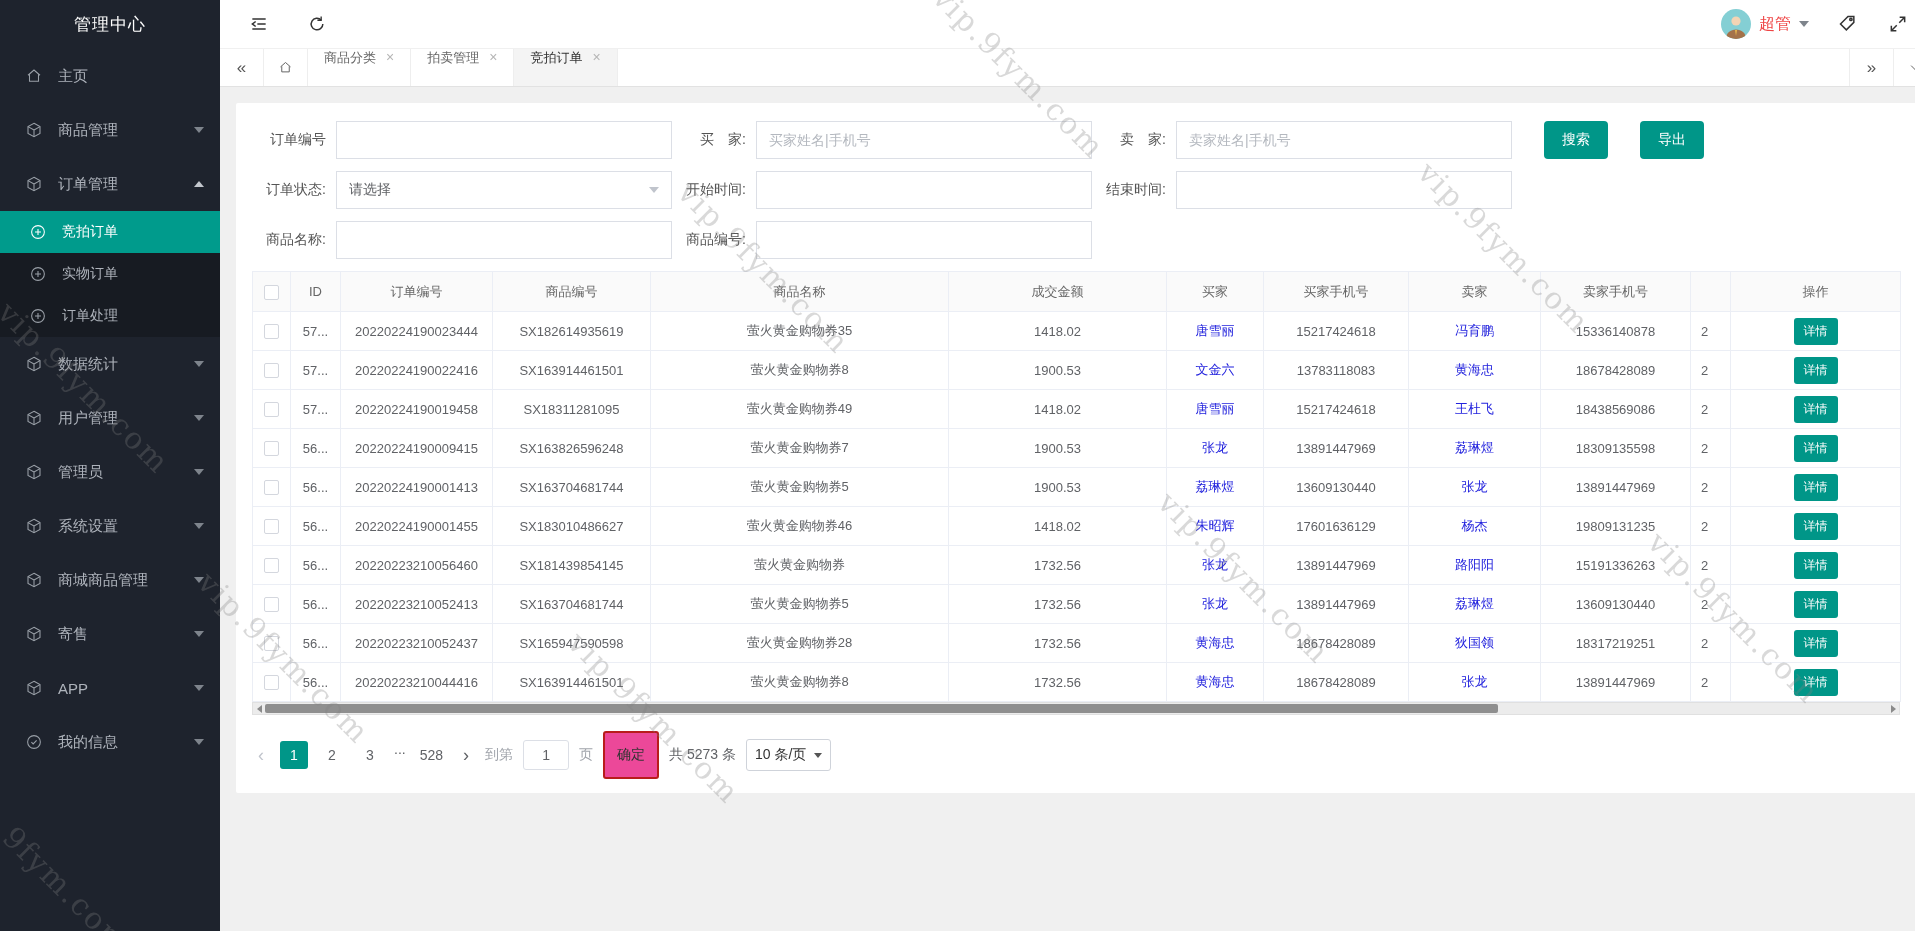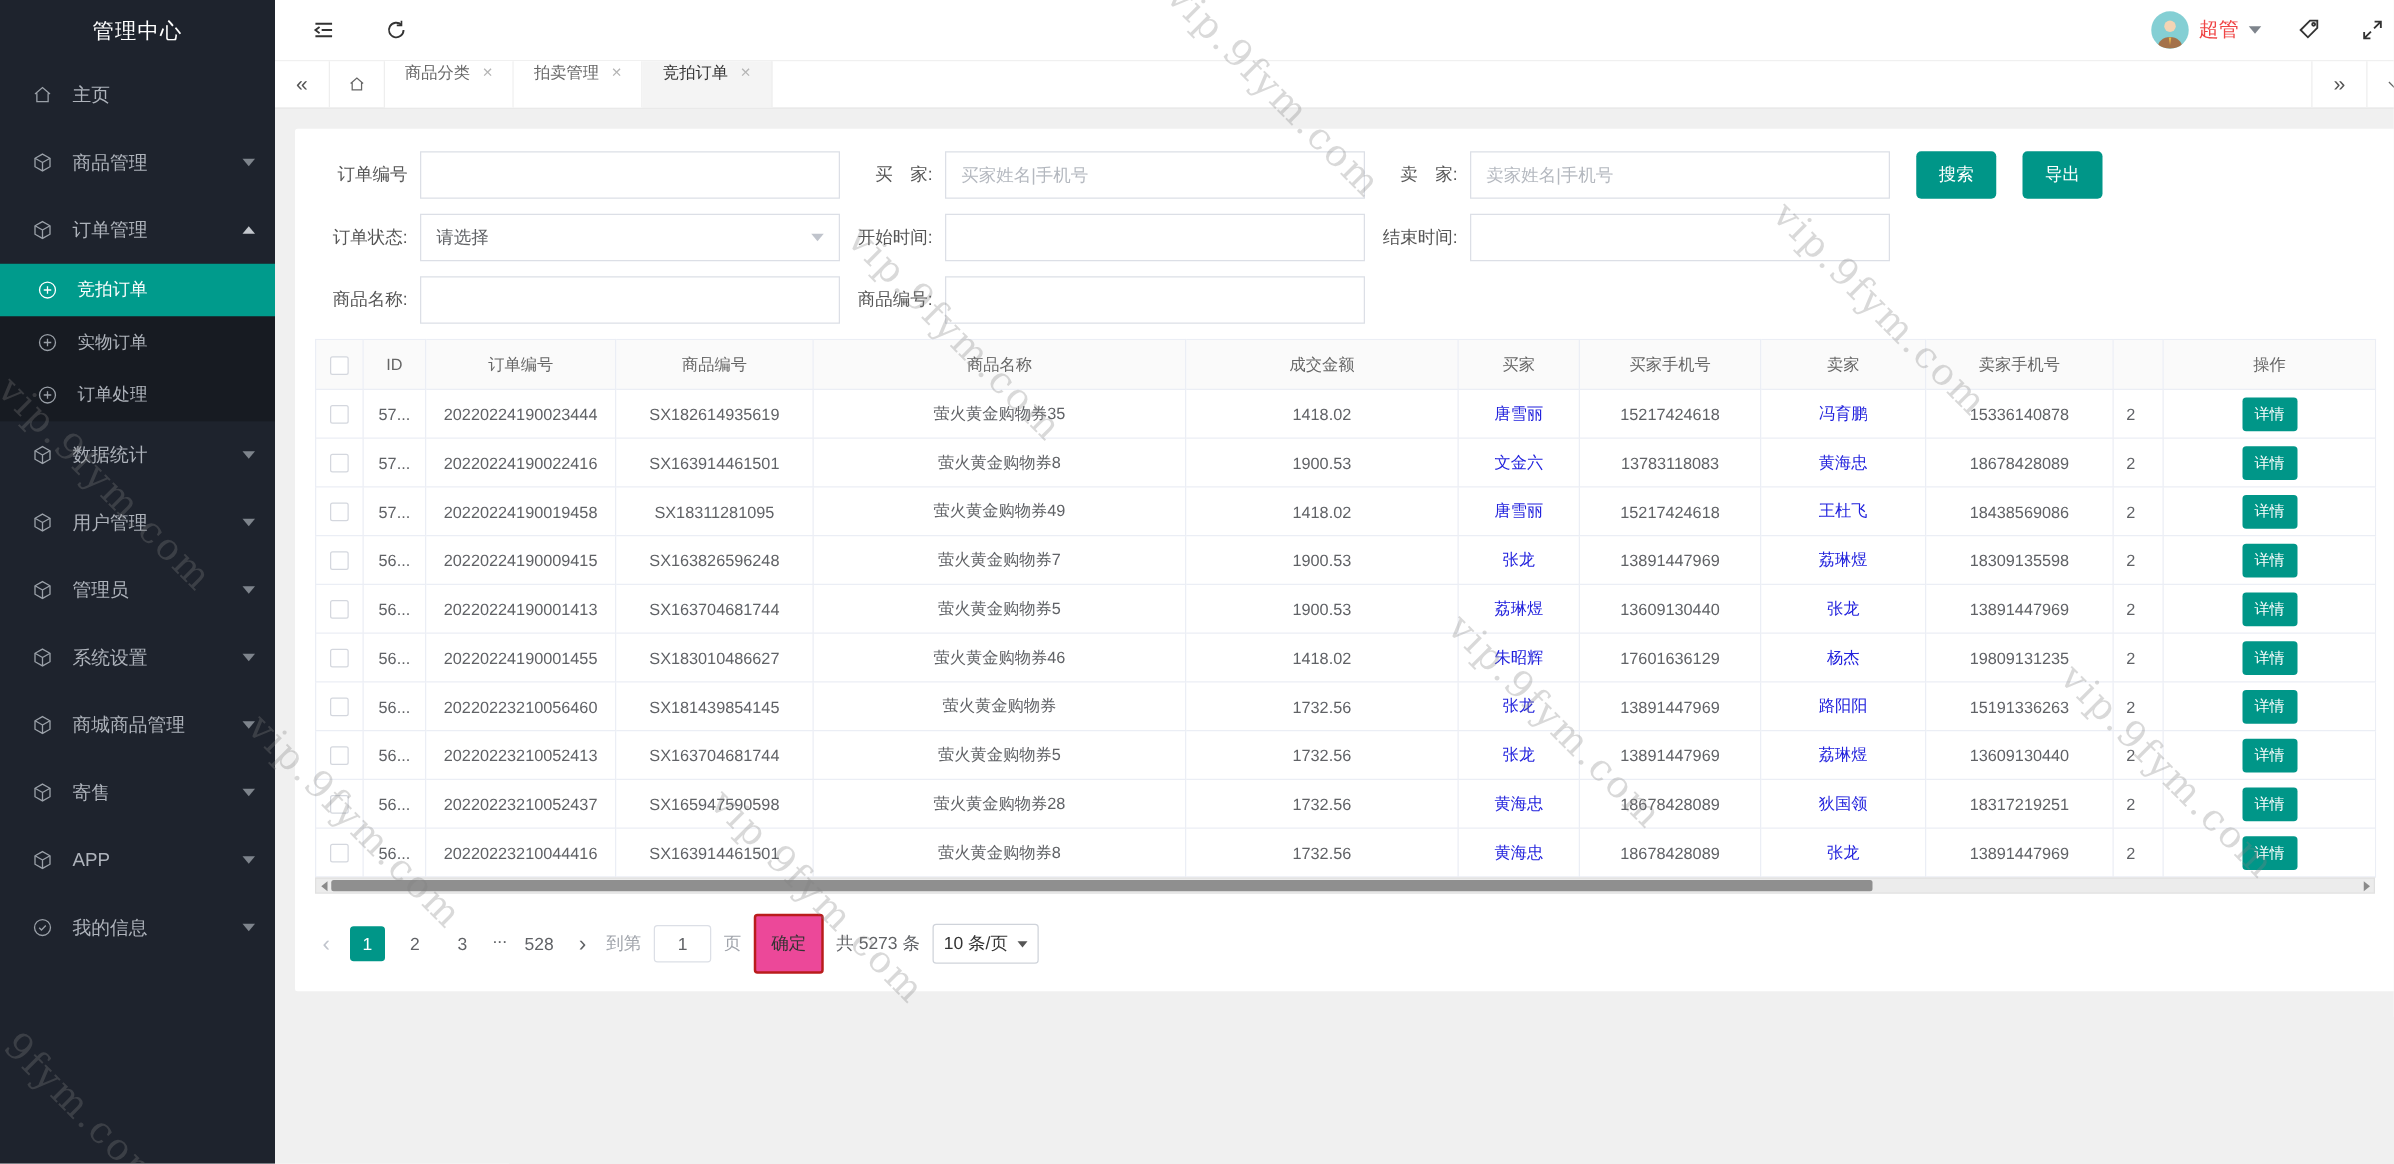--- a/index.html
+++ b/index.html
@@ -47,21 +47,21 @@
   .content { flex:1; padding:16px; overflow:hidden; position:relative; }
   .panel { background:#fff; border-radius:2px; padding:18px 20px 14px 16px; }
 
   
   .f-row { display:flex; align-items:center; margin-bottom:12px; }
   .f-label { width:84px; text-align:right; padding-right:10px; color:#555; font-size:14px; white-space:nowrap; flex:0 0 84px; }
   .f-input, .f-select { width:336px; height:38px; border:1px solid #dcdfe6; border-radius:0; padding:0 12px; font-size:14px; color:#606266; background:#fff; outline:none; }
   .f-input::placeholder { color:#b4b8bf; }
   .f-select { position:relative; display:flex; align-items:center; cursor:pointer; }
   .f-select .sel-caret { position:absolute; right:12px; width:0; height:0; border-left:5px solid transparent; border-right:5px solid transparent; border-top:6px solid #c0c4cc; }
-  .f-btn { height:38px; padding:0 18px; margin-left:21px; background:var(--accent,#009688); border:none; border-radius:4px; color:#fff; font-size:14px; cursor:pointer; }
+  .f-btn { height:38px; padding:0 18px; margin-left:32px; background:var(--accent,#009688); border:none; border-radius:4px; color:#fff; font-size:14px; cursor:pointer; }
 
   
   .table-wrap { margin-top:6px; overflow:hidden; }
   table { border-collapse:collapse; table-layout:fixed; }
   th, td { border:1px solid #ebeef5; font-size:13px; text-align:center; overflow:hidden; white-space:nowrap; }
   thead th { background:#fafafa; color:#666; font-weight:normal; height:40px; }
   tbody td { height:39px; color:#606266; background:#fff; }
   td.cut { text-align:left; padding-left:10px; color:#606266; }
   .chk { width:15px; height:15px; border:1px solid #d4d7de; border-radius:2px; display:inline-block; background:#fff; cursor:pointer; vertical-align:middle; }
   a.cell-link { color:#2222dd; text-decoration:none; cursor:pointer; }

